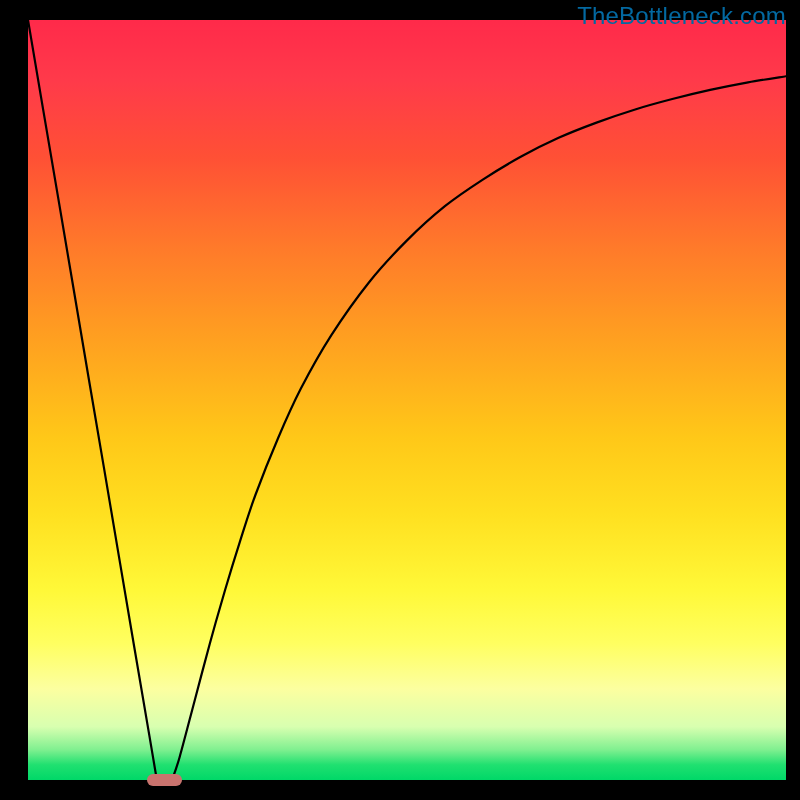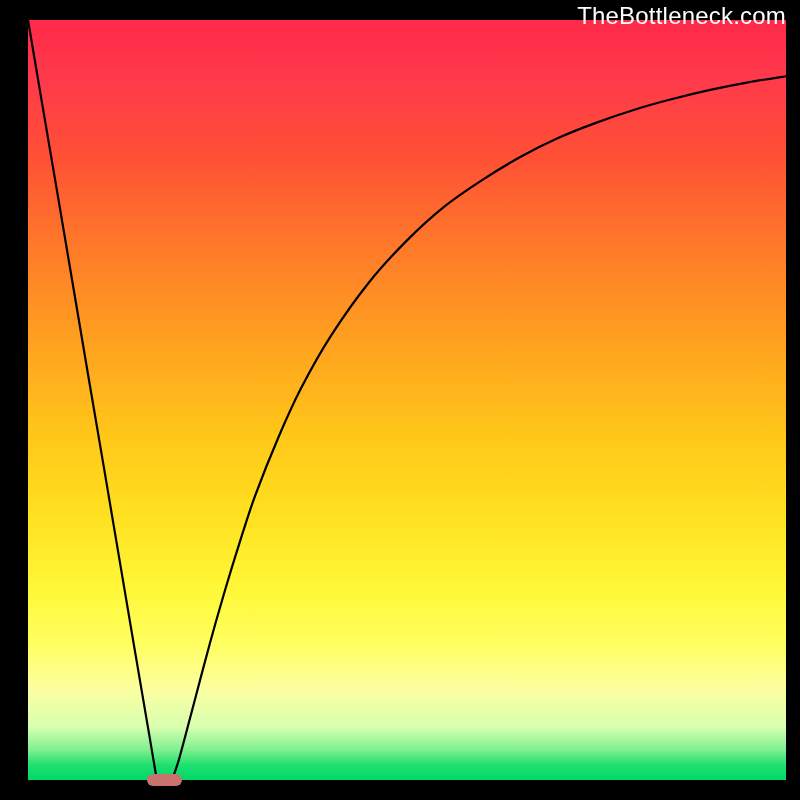--- a/index.html
+++ b/index.html
@@ -32,21 +32,21 @@
       #20e070 98%,
       #00d868 100%
     );
   }
   .watermark {
     position: absolute;
     top: 2px;
     right: 14px;
     font-family: Arial, Helvetica, sans-serif;
     font-size: 24px;
-    color: #ffffff;
+    color: #0369a1;
     font-weight: 500;
     letter-spacing: 0.2px;
   }
   .curve-svg {
     position: absolute;
     left: 0;
     top: 0;
     width: 758px;
     height: 760px;
   }

